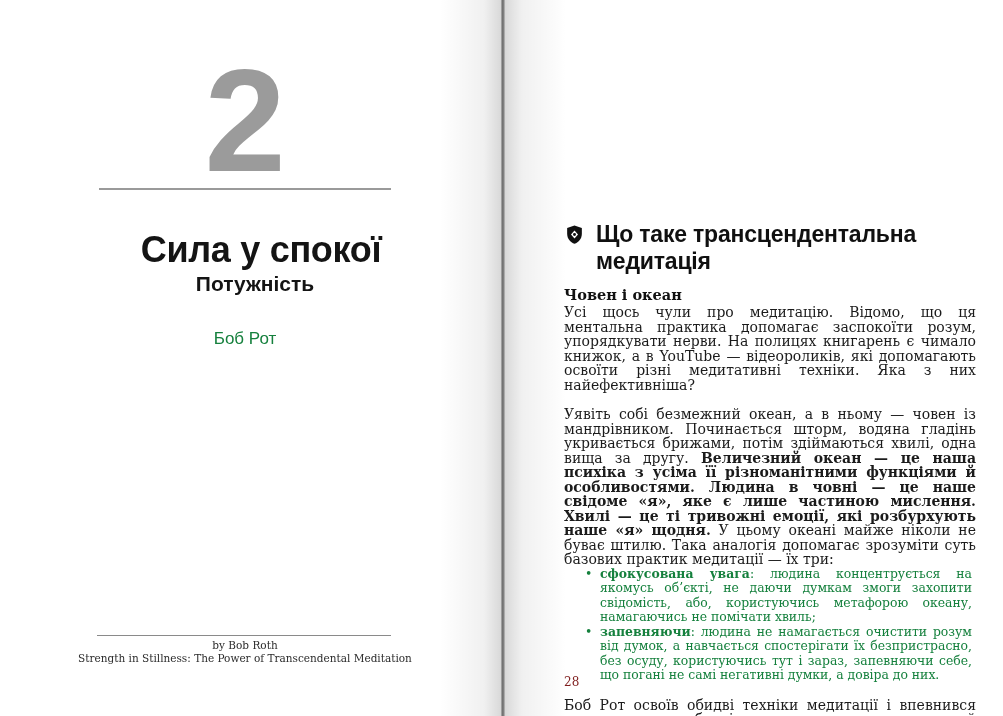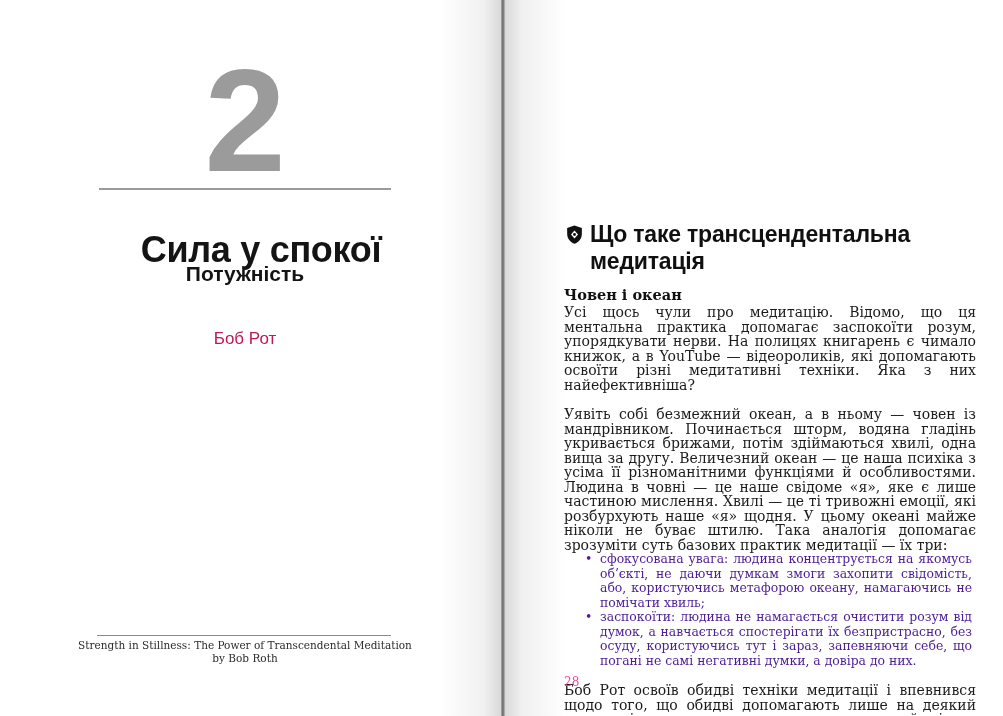--- a/index.html
+++ b/index.html
@@ -44,83 +44,83 @@
     width: 292px; height: 2px; background: #9a9a9a;
   }
   .book-title {
     position: absolute; left: 30px; top: 213px; width: 430px;
     margin: 16px; text-align: center;
     font-size: 36px; font-weight: 700; color: #141414;
     letter-spacing: -0.3px;
   }
   .book-subtitle {
     position: absolute; left: 30px; top: 260px; width: 430px;
-    margin: 0; text-align: center;
+    margin: 10px; text-align: center;
     font-size: 21px; line-height: 27px; font-weight: 700; color: #141414;
   }
   .book-author {
     position: absolute; left: 30px; top: 329px; width: 430px;
     text-align: center;
-    font-size: 17px; color: #be185d;
+    font-size: 17px; color: #15803d;
   }
   .source-rule {
     position: absolute; left: 97px; top: 635px;
     width: 294px; height: 1px; background: #8a8a8a;
   }
   .source-note {
     position: absolute; left: 50px; top: 639px; width: 390px;
     text-align: center;
     font-family: "DejaVu Serif", serif;
     font-size: 10.5px; line-height: 12.5px; color: #2b2b2b;
   }
 
   
   .right-col {
     position: absolute; left: 564px; top: 221px; width: 412px;
     color: #1b1b1b;
   }
   .section-heading {
-    display: flex; align-items: flex-start; gap: 5px;
+    display: flex; align-items: flex-start; gap: 11px;
     margin: 0 0 11px 0;
   }
   .section-icon { width: 21px; height: 21px; flex: none; margin-top: 3px; }
   .section-title {
     margin: 0;
     font-size: 23px; line-height: 27px; font-weight: 700;
     letter-spacing: -0.2px; color: #101010;
   }
   .subheading {
     margin: 8px 0 2px 0;
     font-family: "DejaVu Serif", serif;
     font-size: 14.5px; font-weight: 700; color: #111;
   }
   .body-text {
     margin: 0 0 15px 0;
     font-family: "DejaVu Serif", serif;
     font-size: 14px; line-height: 14.5px;
     text-align: justify; color: #1b1b1b;
   }
   .body-text.no-gap { margin-bottom: 0; }
-  .body-text b, .points b { font-weight: 400; }
+  .body-text b, .points b { font-weight: 700; }
   .points {
     margin: 0 4px 15px 0; padding: 0 0 0 36px;
     list-style: none;
     font-family: "DejaVu Serif", serif;
     font-size: 12.4px; line-height: 14.5px;
-    text-align: justify; color: #4c1d95;
+    text-align: justify; color: #15803d;
   }
   .point { position: relative; }
   .point::before {
     content: "\2022";
     position: absolute; left: -15px; top: 0;
   }
   .page-number {
     position: absolute; left: 564px; top: 675px;
     font-family: "DejaVu Serif", serif;
-    font-size: 12px; color: #ec4899;
+    font-size: 12px; color: #7f1d1d;
   }
 </style>
 </head>
 <body>
 
 <div class="spread">
 
   <div>
     <div class="chapter-number">2</div>
 
@@ -129,22 +129,22 @@
     <h1 class="book-title">Сила у спокої</h1>
 
     <h2 class="book-subtitle">
       <div>Потужність</div>
     </h2>
 
     <div class="book-author">Боб Рот</div>
 
     <div class="source-rule"></div>
     <div class="source-note">
+      <div>by Bob Roth</div>
       <div>Strength in Stillness: The Power of Transcendental Meditation</div>
-      <div>by Bob Roth</div>
     </div>
   </div>
 
   <div class="gutter"></div>
 
   <div class="right-col">
 
     <div class="section-heading">
       <svg class="section-icon" viewBox="0 0 24 24" aria-hidden="true">
         <path d="M12 1.6 L20.4 4.7 V11 C20.4 16.7 16.8 20.7 12 22.6 C7.2 20.7 3.6 16.7 3.6 11 V4.7 Z" fill="#101010"></path>
@@ -155,21 +155,21 @@
     </div>
 
     <h3 class="subheading">Човен і океан</h3>
 
     <p class="body-text">Усі щось чули про медитацію. Відомо, що ця ментальна практика допомагає заспокоїти розум, упорядкувати нерви. На полицях книгарень є чимало книжок, а в YouTube — відеороликів, які допомагають освоїти різні медитативні техніки. Яка з них найефективніша?</p>
 
     <p class="body-text no-gap"><span>Уявіть собі безмежний океан, а в ньому — човен із мандрівником. Починається шторм, водяна гладінь укривається брижами, потім здіймаються хвилі, одна вища за другу. </span><b>Величезний океан — це наша психіка з усіма її різноманітними функціями й особливостями. Людина в човні — це наше свідоме «я», яке є лише частиною мислення. Хвилі — це ті тривожні емоції, які розбурхують наше «я» щодня.</b><span> У цьому океані майже ніколи не буває штилю. Така аналогія допомагає зрозуміти суть базових практик медитації — їх три:</span></p>
 
     <ul class="points">
       <li class="point"><b>сфокусована увага</b><span>: людина концентрується на якомусь об’єкті, не даючи думкам змоги захопити свідомість, або, користуючись метафорою океану, намагаючись не помічати хвиль;</span></li>
-      <li class="point"><b>заспокоїти</b><span>: людина не намагається очистити розум від думок, а навчається спостерігати їх безпристрасно, без осуду, користуючись тут і зараз, запевняючи себе, що погані не самі негативні думки, а довіра до них.</span></li>
+      <li class="point"><b>запевняючи</b><span>: людина не намагається очистити розум від думок, а навчається спостерігати їх безпристрасно, без осуду, користуючись тут і зараз, запевняючи себе, що погані не самі негативні думки, а довіра до них.</span></li>
     </ul>
 
     <p class="body-text no-gap">Боб Рот освоїв обидві техніки медитації і впевнився щодо того, що обидві допомагають лише на деякий час, оскільки охоплюють лише поверхневий рівень мислення — ті самі хвилі. А тепер уявіть океан цілком.</p>
   </div>
 
   <div class="page-number">28</div>
 
 </div>
 
 </body></html>

